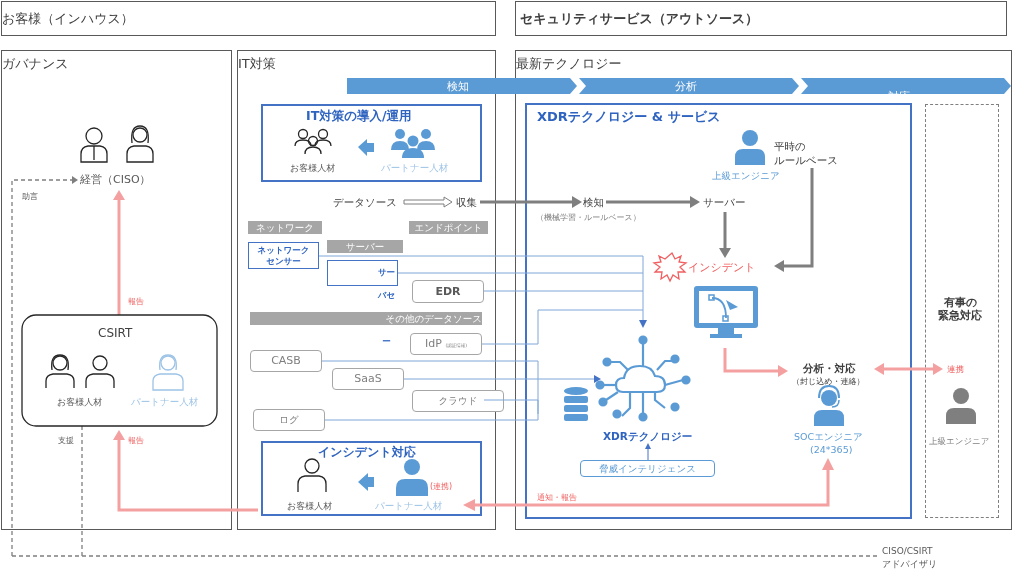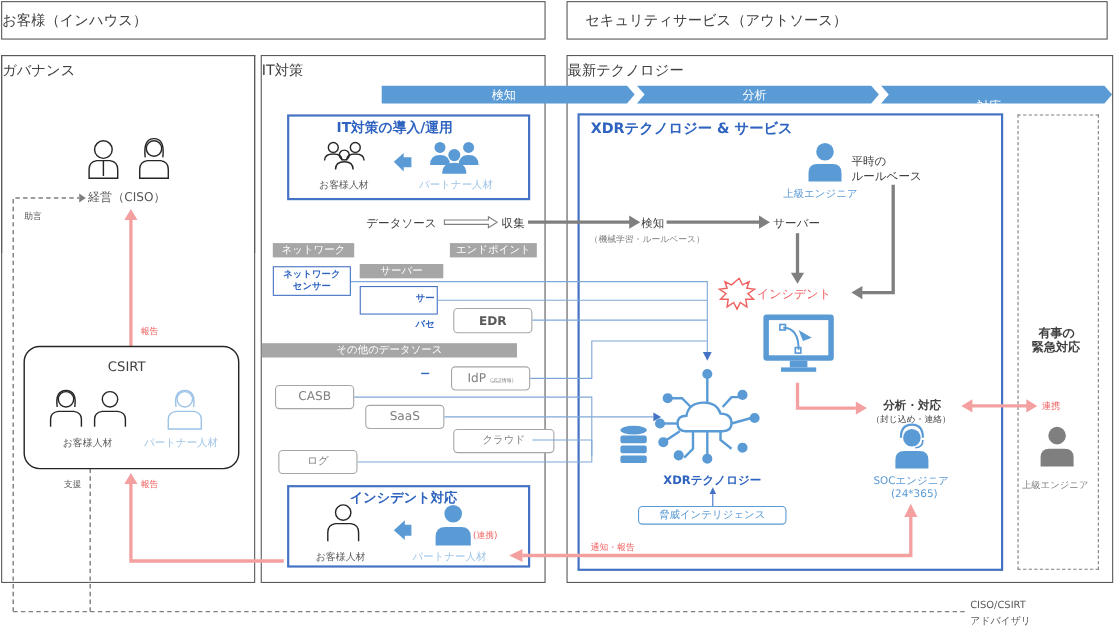--- a/index.html
+++ b/index.html
@@ -17,21 +17,21 @@
             font-size:8.5px; color:#2e63c0; font-weight:bold; text-align:center; }
   svg { position:absolute; left:0; top:0; overflow:visible; }
 </style>
 </head>
 <body>
 
 <div class="box" style="left:1px;top:1px;width:495px;height:35px;">
   <div class="hdr" style="left:0;right:0;top:8px;">お客様（インハウス）</div>
 </div>
 <div class="box" style="left:515px;top:1px;width:492px;height:35px;">
-  <div class="hdr" style="left:16px;right:0;top:8px;">セキュリティサービス（アウトソース）</div>
+  <div class="hdr" style="left:4px;right:0;top:8px;font-weight:bold;">セキュリティサービス（アウトソース）</div>
 </div>
 
 <div class="box" style="left:1px;top:50px;width:231px;height:180px;border-bottom:none;"></div>
 <div class="box" style="left:1px;top:50px;width:231px;height:480px;background:transparent;">
   <div class="hdr" style="left:0;right:0;top:4px;">ガバナンス</div>
 </div>
 <div class="box" style="left:237px;top:50px;width:259px;height:480px;background:transparent;">
   <div class="hdr" style="left:0;right:0;top:4px;">IT対策</div>
 </div>
 <div class="box" style="left:515px;top:50px;width:497px;height:480px;background:transparent;">
@@ -146,21 +146,21 @@
   <div>ネットワーク</div>
   <div>センサー</div>
 </div>
 <div class="sensor" style="left:327px;top:260px;width:71px;height:26px;line-height:23px;padding-left:48px;">
   <span>サーバセンサー</span>
 </div>
 <div class="src" style="left:412px;top:280px;width:72px;height:23px;line-height:21px;font-size:11px;font-weight:bold;color:#595959;">
   <span>EDR</span>
 </div>
 
-<div class="gray-tag" style="left:238px;top:312px;width:232px;">その他のデータソース</div>
+<div class="gray-tag" style="left:250px;top:312px;width:232px;text-align:right;">その他のデータソース</div>
 
 <div class="src" style="left:410px;top:333px;width:72px;height:22px;line-height:20px;">
   <span>IdP</span>
   <span style="font-size:4.5px;">(認証情報)</span>
 </div>
 <div class="src" style="left:250px;top:350px;width:72px;height:22px;line-height:20px;">
   <span>CASB</span>
 </div>
 <div class="src" style="left:332px;top:368px;width:72px;height:22px;line-height:20px;">
   <span>SaaS</span>

